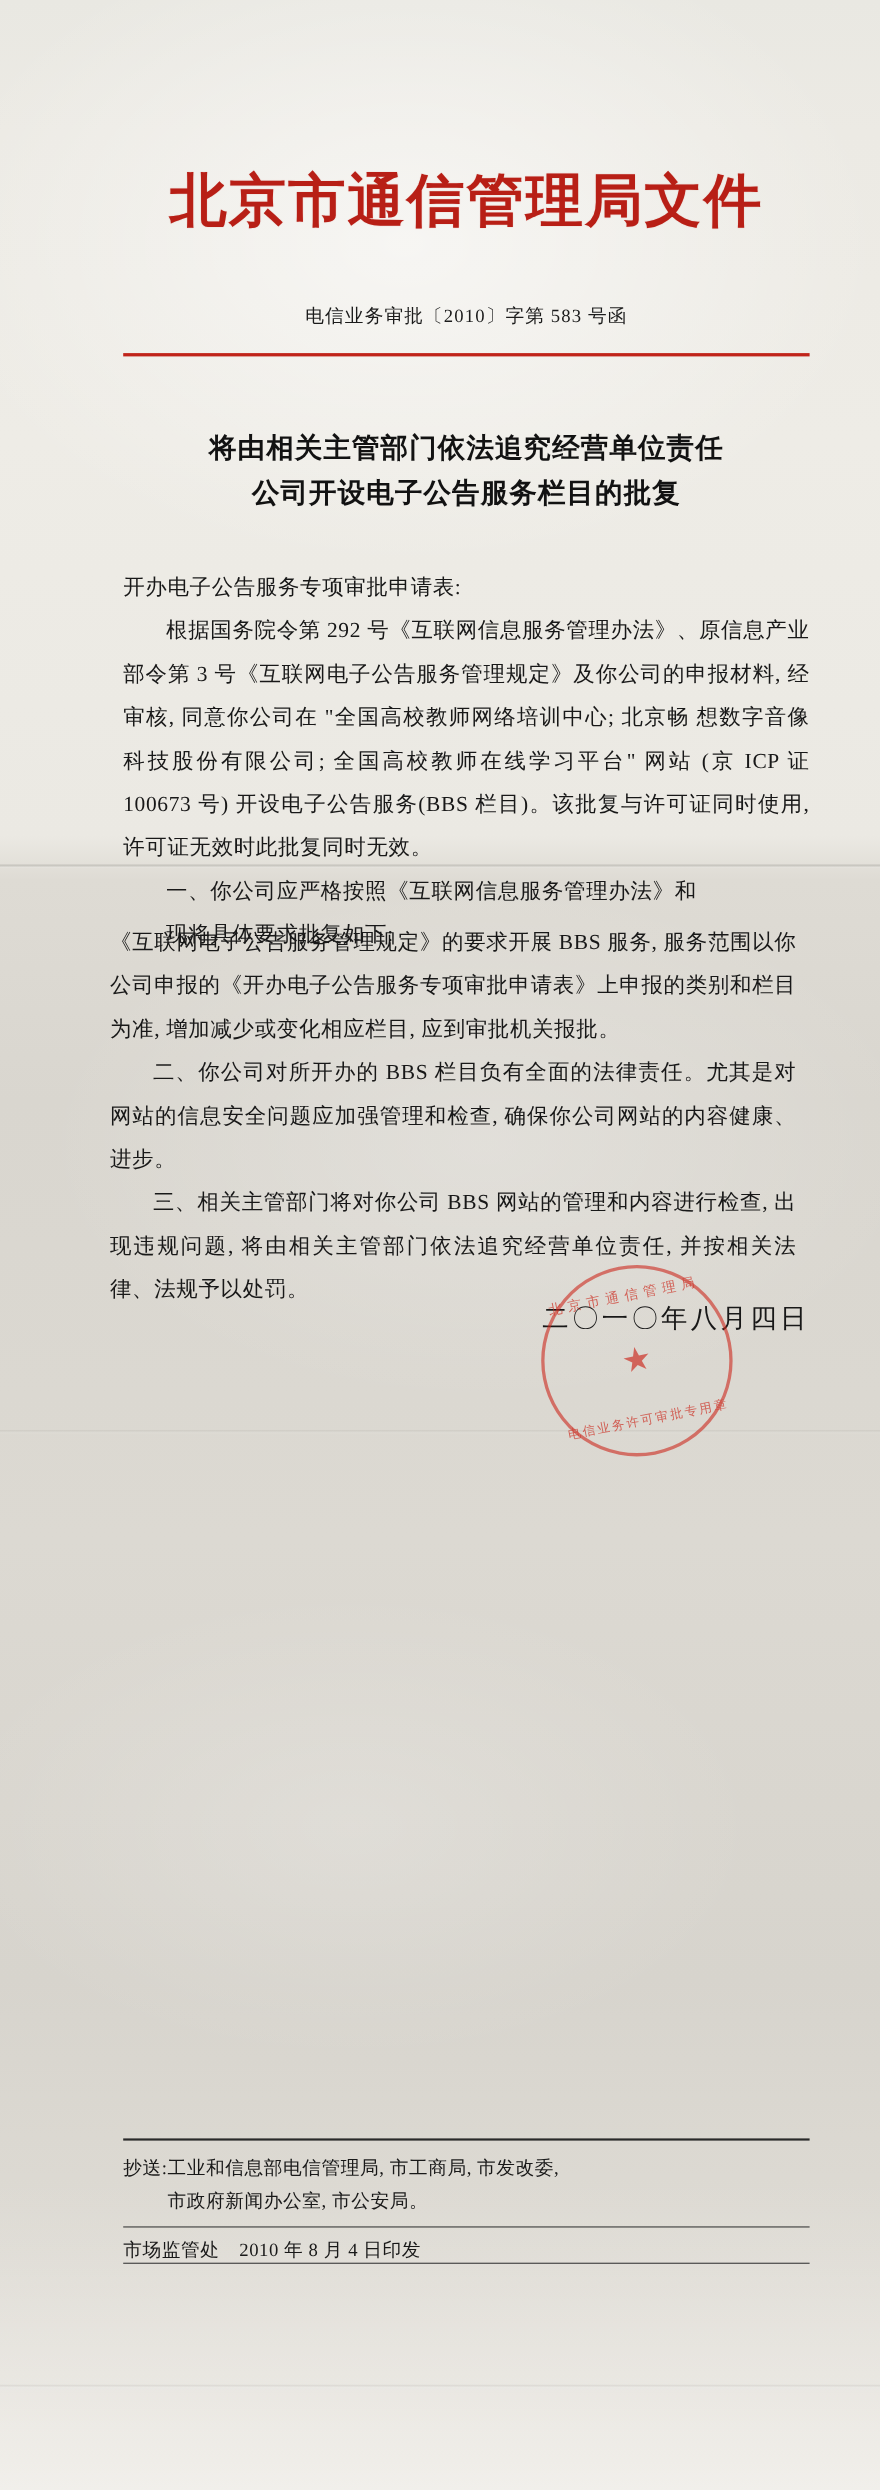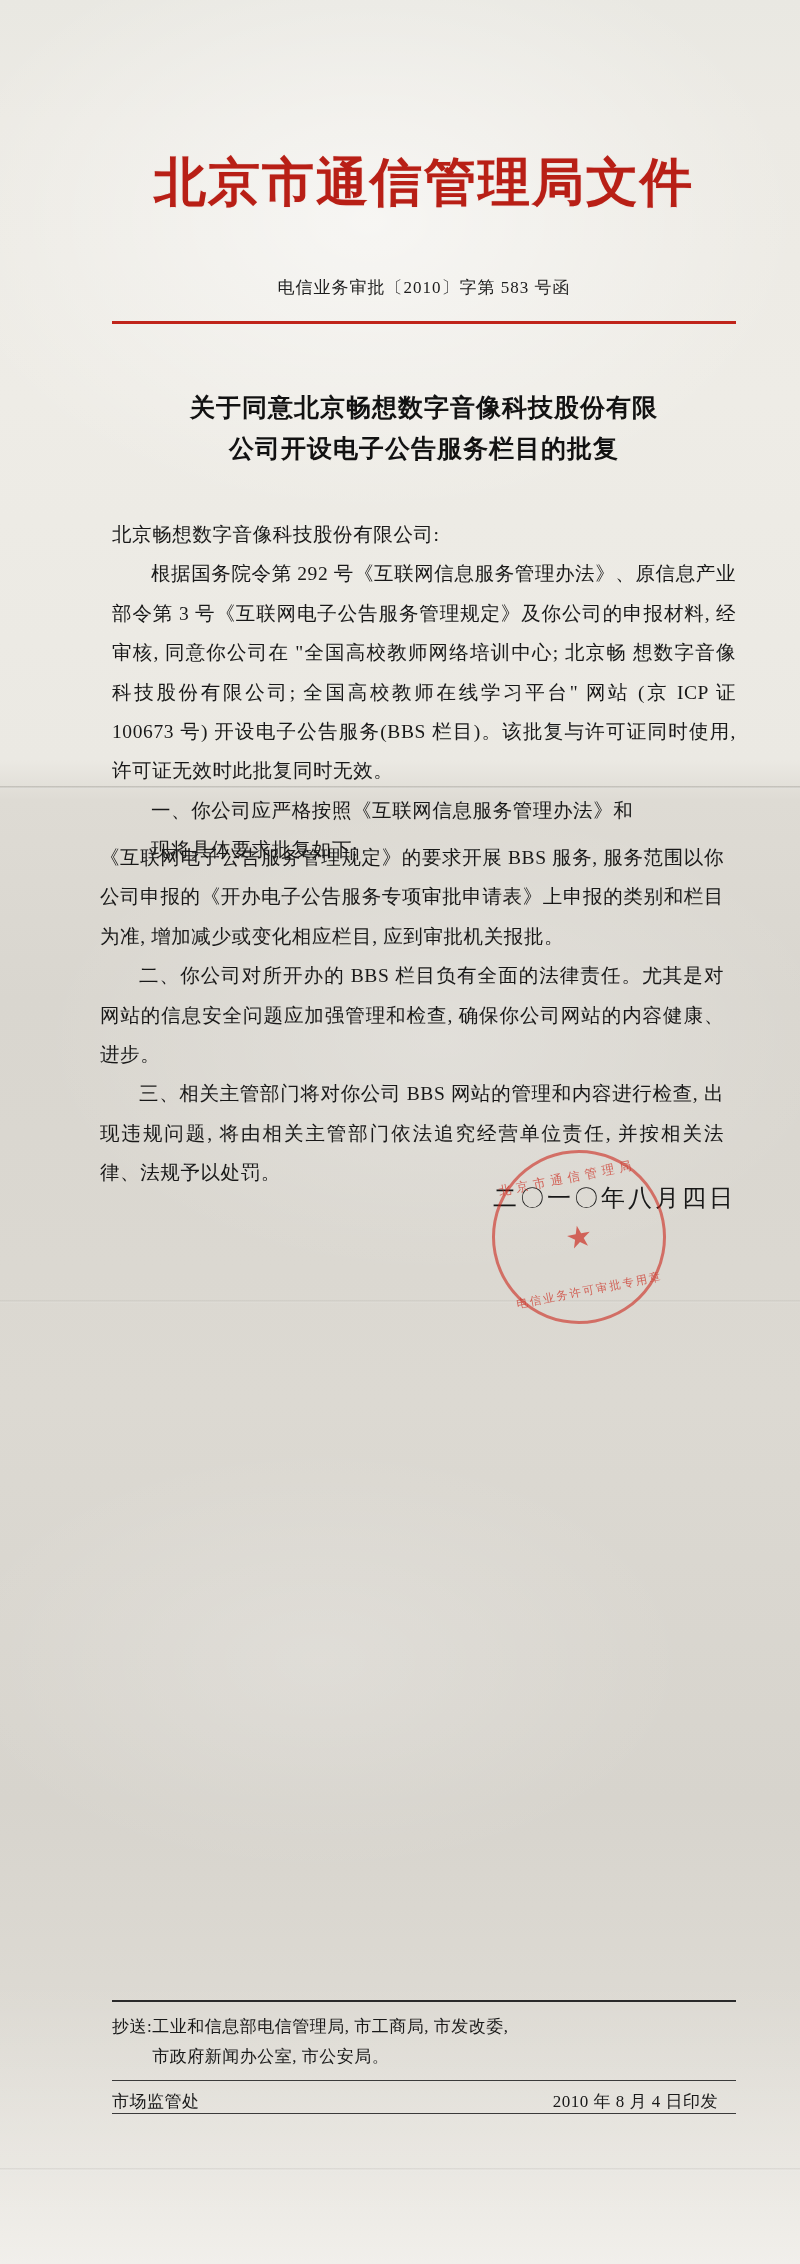--- a/index.html
+++ b/index.html
@@ -170,43 +170,43 @@
     letter-spacing: 5px;
     font-family: "Liberation Serif", serif;
   }
   .seal .arc-top { top: 16px; }
   .seal .arc-bottom { bottom: 22px; letter-spacing: 2px; font-size: 11.5px; }
 
   
   .footer {
     position: absolute;
     left: 88px;
-    top: 2000px;
+    top: 1944px;
     width: 624px;
     color: #181818;
     font-size: 17px;
     letter-spacing: 0.5px;
   }
   .footer .hr {
     height: 2px;
     background: #2a2a2a;
     width: 624px;
   }
   .footer .hr.thin { height: 1px; background: #3a3a3a; }
   .cc {
     display: flex;
     padding: 10px 0 8px 0;
     line-height: 1.75;
   }
   .cc-label { white-space: nowrap; }
   .cc-text { }
   .footer-bottom {
     display: flex;
-    justify-content: space-between;
     padding: 9px 0 0 0;
+    gap: 18px;
   }
   .footer-bottom .issuer { }
   .footer-bottom .print-date { padding-right: 18px; }
 </style>
 </head>
 <body>
 
 <div id="page">
 
   <div class="sheen1"></div>
@@ -219,26 +219,26 @@
 
   <div class="content">
 
     <div class="doc-title">北京市通信管理局文件</div>
 
     <div class="doc-number">电信业务审批〔2010〕字第 583 号函</div>
 
     <div class="red-rule"></div>
 
     <div class="subject">
-      <div>关于同意北京畅想数字音像科技股份有限</div>
+      <div>将由相关主管部门依法追究经营单位责任</div>
       <div>公司开设电子公告服务栏目的批复</div>
     </div>
 
     <div class="body-block">
-      <p>北京畅想数字音像科技股份有限公司:</p>
+      <p>开办电子公告服务专项审批申请表:</p>
       <p class="indent">根据国务院令第 292 号《互联网信息服务管理办法》、原信息产业部令第 3 号《互联网电子公告服务管理规定》及你公司的申报材料, 经审核, 同意你公司在 "全国高校教师网络培训中心; 北京畅 想数字音像科技股份有限公司; 全国高校教师在线学习平台" 网站 (京 ICP 证 100673 号) 开设电子公告服务(BBS 栏目)。该批复与许可证同时使用, 许可证无效时此批复同时无效。</p>
       <p class="indent">一、你公司应严格按照《互联网信息服务管理办法》和</p>
       <p class="indent">现将具体要求批复如下:</p>
     </div>
 
     <div class="body-block page2">
       <p>《互联网电子公告服务管理规定》的要求开展 BBS 服务, 服务范围以你公司申报的《开办电子公告服务专项审批申请表》上申报的类别和栏目为准, 增加减少或变化相应栏目, 应到审批机关报批。</p>
       <p class="indent">二、你公司对所开办的 BBS 栏目负有全面的法律责任。尤其是对网站的信息安全问题应加强管理和检查, 确保你公司网站的内容健康、进步。</p>
       <p class="indent">三、相关主管部门将对你公司 BBS 网站的管理和内容进行检查, 出现违规问题, 将由相关主管部门依法追究经营单位责任, 并按相关法律、法规予以处罚。</p>
     </div>

